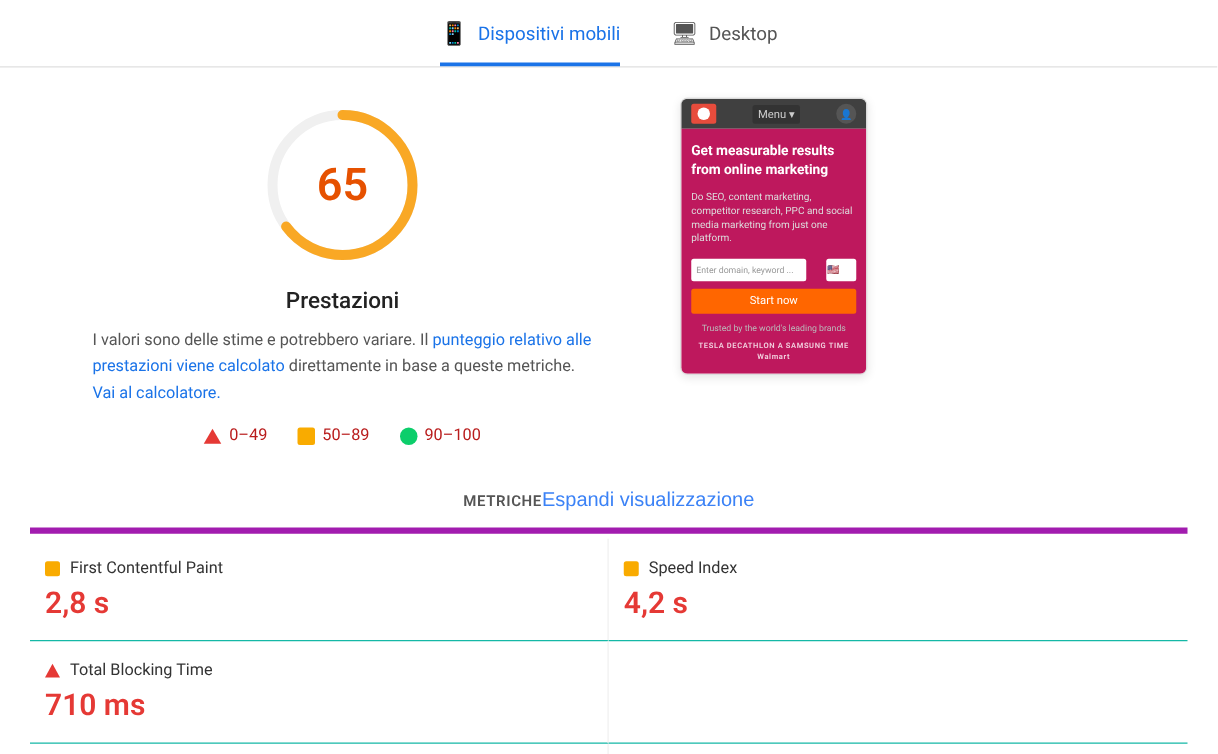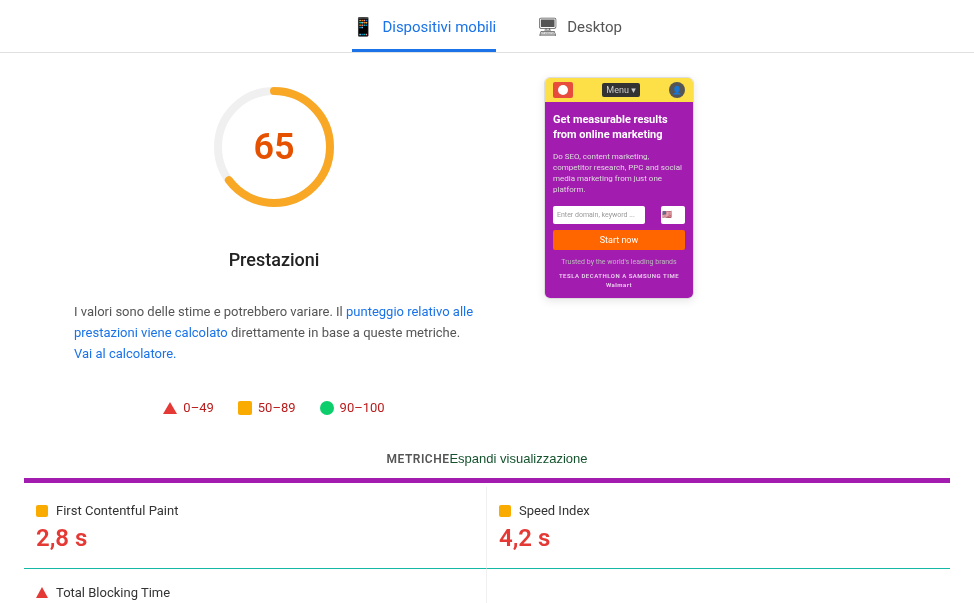--- a/index.html
+++ b/index.html
@@ -52,21 +52,20 @@
       flex: 1;
       max-width: 500px;
     }
 
     
     .score-section {
       display: flex;
       flex-direction: column;
       align-items: center;
       margin-bottom: 16px;
-      gap: 20px;
     }
 
     .score-circle-container {
       position: relative;
       width: 140px;
       height: 140px;
       margin-bottom: 12px;
     }
 
     .score-circle-container svg {
@@ -145,21 +144,21 @@
       border-radius: 6px;
       overflow: hidden;
       width: 150px;
       box-shadow: 0 2px 8px rgba(0,0,0,0.1);
     }
 
     .ad-topbar {
       display: flex;
       align-items: center;
       justify-content: space-between;
-      background: #fde047;
+      background: #404040;
       padding: 4px 8px;
     }
     .ad-logo {
       width: 20px;
       height: 16px;
       background: #e74c3c;
       border-radius: 2px;
       display: flex;
       align-items: center;
       justify-content: center;
@@ -183,21 +182,21 @@
       background: #555;
       border-radius: 50%;
       display: flex;
       align-items: center;
       justify-content: center;
       font-size: 8px;
       color: #fff;
     }
 
     .ad-body {
-      background: #a21caf;
+      background: #be185d;
       padding: 10px 8px;
       color: #fff;
     }
     .ad-headline {
       font-size: 11px;
       font-weight: 700;
       line-height: 1.4;
       margin-bottom: 8px;
       text-align: left;
     }
@@ -281,22 +280,22 @@
 
     .metrics-label {
       font-size: 12px;
       font-weight: 600;
       color: #555;
       letter-spacing: 0.5px;
       text-transform: uppercase;
     }
 
     .expand-btn {
-      font-size: 13px;
-      color: #14532d;
+      font-size: 16px;
+      color: #3b82f6;
       cursor: pointer;
       background: none;
       border: none;
     }
 
     .metrics-grid {
       display: grid;
       grid-template-columns: 1fr 1fr;
       gap: 0;
     }

